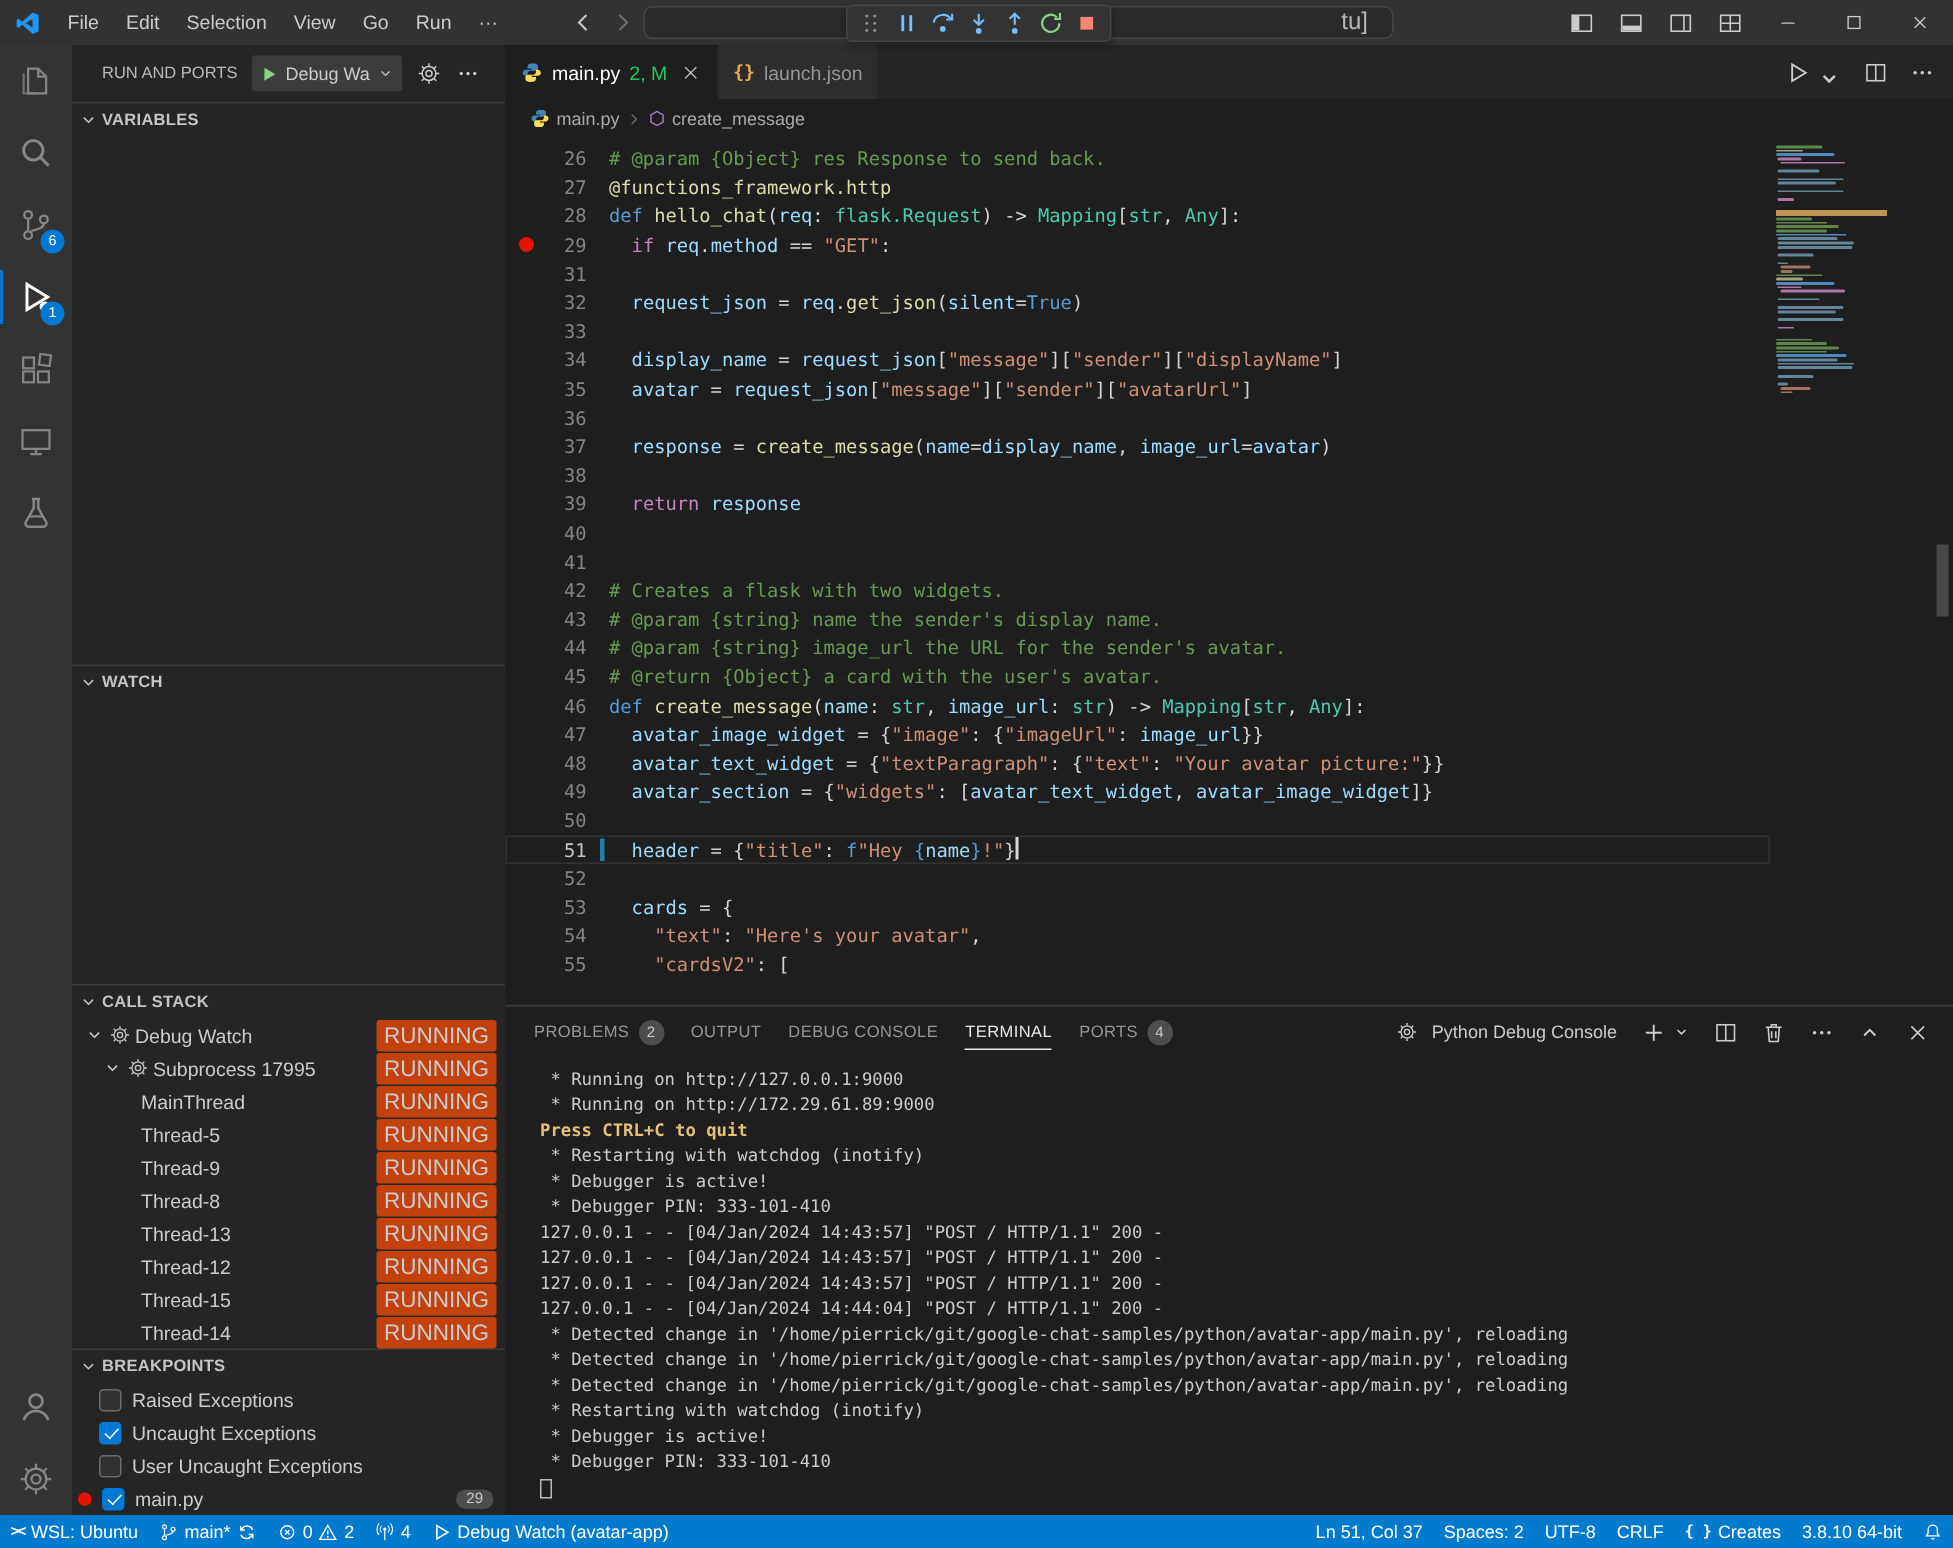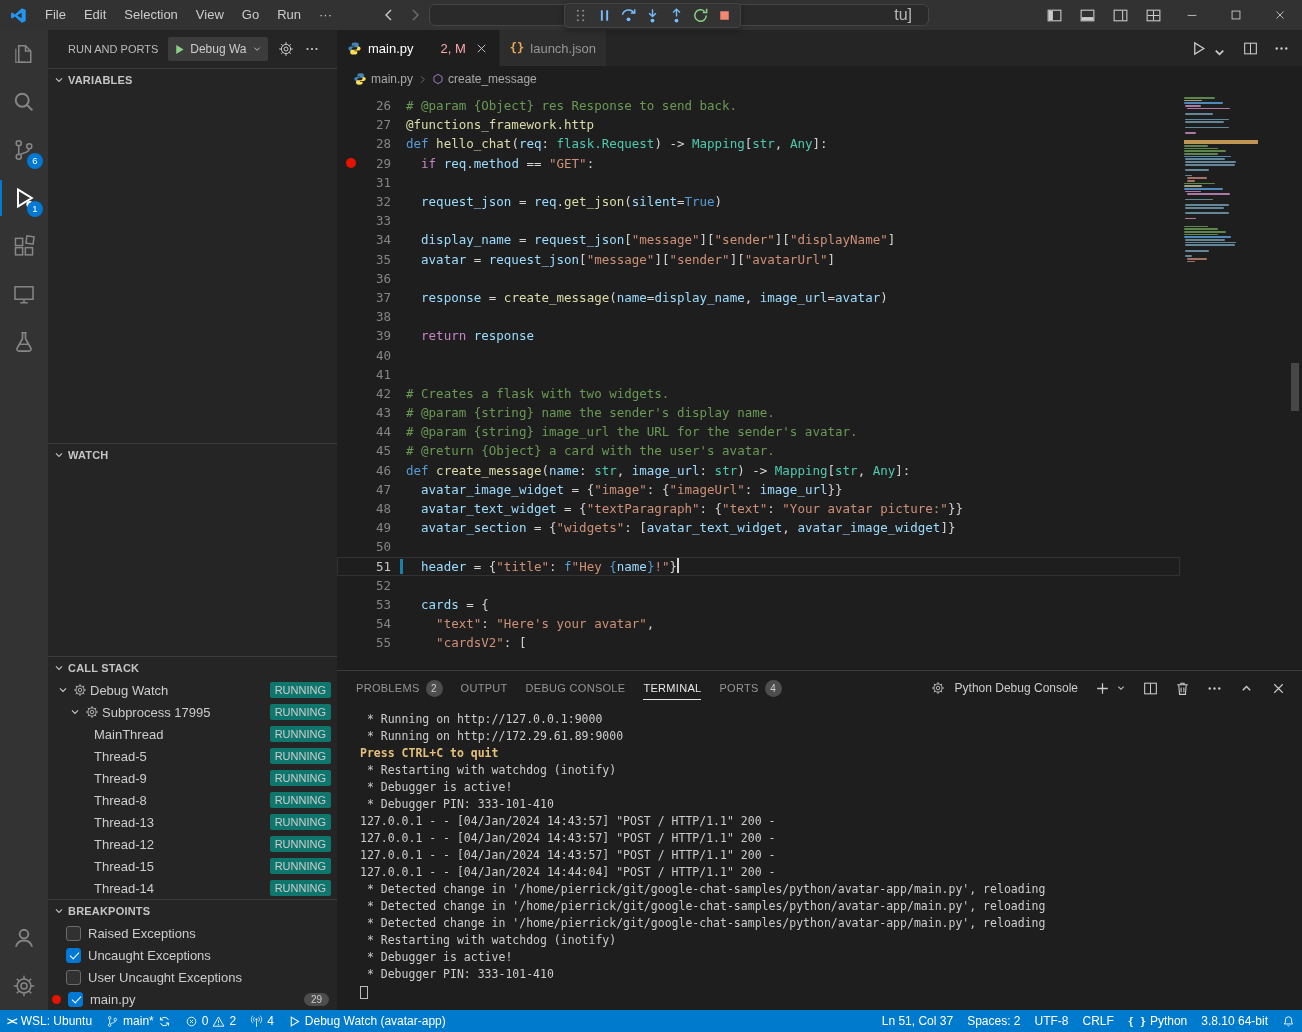--- a/index.html
+++ b/index.html
@@ -52,37 +52,37 @@
 .debug-config .lbl{overflow:hidden;white-space:nowrap;max-width:60px;}
 .sb-hicon{color:#cccccc;}
 .section{border-top:1px solid rgba(204,204,204,.13);}
 .section-header{height:22px;display:flex;align-items:center;gap:2px;padding-left:4px;font-size:11px;
   font-weight:700;color:#c5c5c5;letter-spacing:.2px;}
 .section-header .ic{width:14px;height:14px;color:#c5c5c5;}
 .tree-row{height:22px;display:flex;align-items:center;padding-right:6px;gap:3px;white-space:nowrap;}
 .tree-row .tw{width:14px;height:14px;color:#cccccc;}
 .tree-row .sess{width:14px;height:14px;color:#c5c5c5;}
 .tree-label{overflow:hidden;text-overflow:ellipsis;}
-.run-badge{margin-left:auto;background:#0f766e;color:#cccccc;font-size:11px;padding:2px 5px;border-radius:2px;}
+.run-badge{margin-left:auto;background:#c2410c;color:#cccccc;font-size:15px;padding:2px 5px;border-radius:2px;}
 .bp-row{height:22px;display:flex;align-items:center;gap:7px;padding-left:18px;}
 .bp-row.has-dot{padding-left:4px;}
 .checkbox{width:15px;height:15px;border:1px solid #6b6b6b;border-radius:3px;background:#313131;position:relative;flex:0 0 15px;}
 .checkbox.checked{background:#0078d4;border-color:#0078d4;}
 .checkbox.checked::after{content:"";position:absolute;left:4.5px;top:1.5px;width:4px;height:8px;
   border:solid #fff;border-width:0 1.6px 1.6px 0;transform:rotate(43deg);}
 .bp-dot{width:9px;height:9px;border-radius:50%;background:#e51400;flex:0 0 9px;}
 .count-badge{margin-left:auto;margin-right:8px;background:#4d4d4d;border-radius:9px;padding:1px 7px;font-size:10px;color:#cccccc;}
 
 
 .editor-col{flex:1;display:flex;flex-direction:column;min-width:0;background:#1e1e1e;}
 .tabbar{height:36px;flex:0 0 36px;background:#252526;display:flex;align-items:stretch;}
 .tab{display:flex;align-items:center;gap:6px;padding:0 10px;background:#2d2d2d;color:#969696;
   font-size:13px;border-right:1px solid #252526;white-space:nowrap;}
 .tab.active{background:#1e1e1e;color:#ffffff;}
-.tab-mod{color:#fca5a5;margin-left:21px;}
+.tab-mod{color:#22c55e;}
 .tab .ic{width:15px;height:15px;}
 .tab-close{width:16px;height:16px;color:#cccccc;margin-left:2px;}
 .json-ic{color:#e8ab53;font-weight:700;font-size:12px;font-family:"DejaVu Sans Mono",monospace;}
 .tab-actions{margin-left:auto;display:flex;align-items:center;gap:14px;padding-right:12px;color:#cccccc;}
 .tab-actions .ic{width:17px;height:17px;}
 .mini-chev{width:10px;height:10px;margin-left:-10px;margin-top:8px;}
 .breadcrumb{height:26px;flex:0 0 26px;display:flex;align-items:center;padding-left:16px;gap:4px;font-size:12px;color:#a9a9a9;}
 .breadcrumb .ic{width:14px;height:14px;}
 .bc-sep{color:#6f6f6f;}
 .method-ic{color:#b180d7;}
@@ -842,21 +842,21 @@
           <span>Spaces: 2</span>
         </span>
       <span class="sb-item">
           <span>UTF-8</span>
         </span>
       <span class="sb-item">
           <span>CRLF</span>
         </span>
       <span class="sb-item">
         <span class="braces-glyph">{ }</span>
-        <span>Python</span>
+        <span>Creates</span>
       </span>
       <span class="sb-item">
           <span>3.8.10 64-bit</span>
         </span>
       <span class="sb-item">
         <span class="ic">
             <svg viewBox="0 0 16 16">
               <path d="M8 2.2A3.8 3.8 0 0 1 11.8 6v2.8l1.4 2.2H2.8L4.2 8.8V6A3.8 3.8 0 0 1 8 2.2z" fill="none" stroke="currentColor" stroke-width="1.1"></path>
               <path d="M6.8 12.8a1.3 1.3 0 0 0 2.4 0" fill="none" stroke="currentColor"></path>
             </svg>

